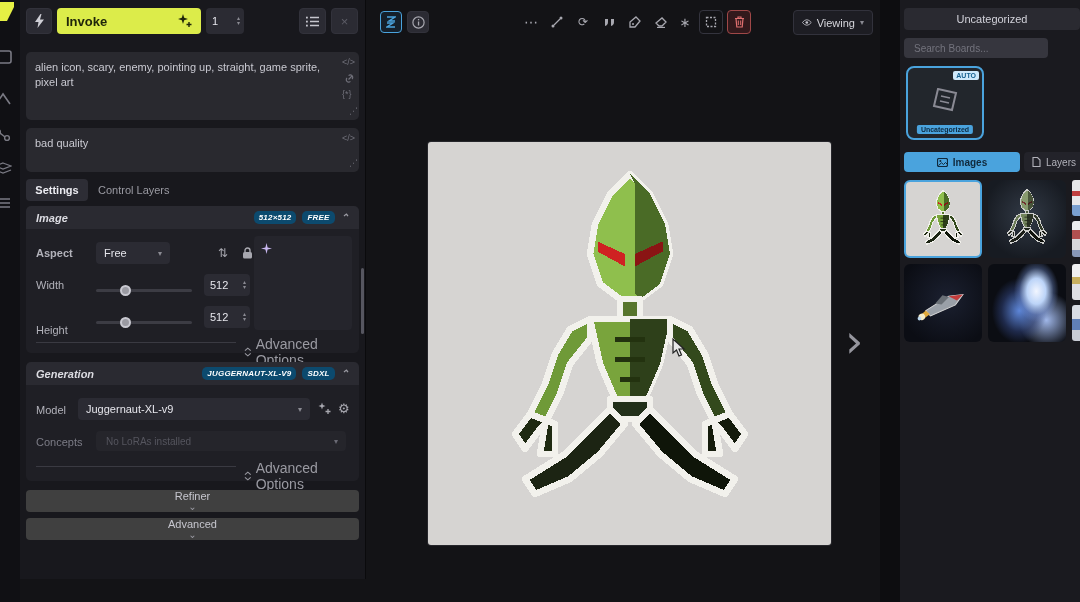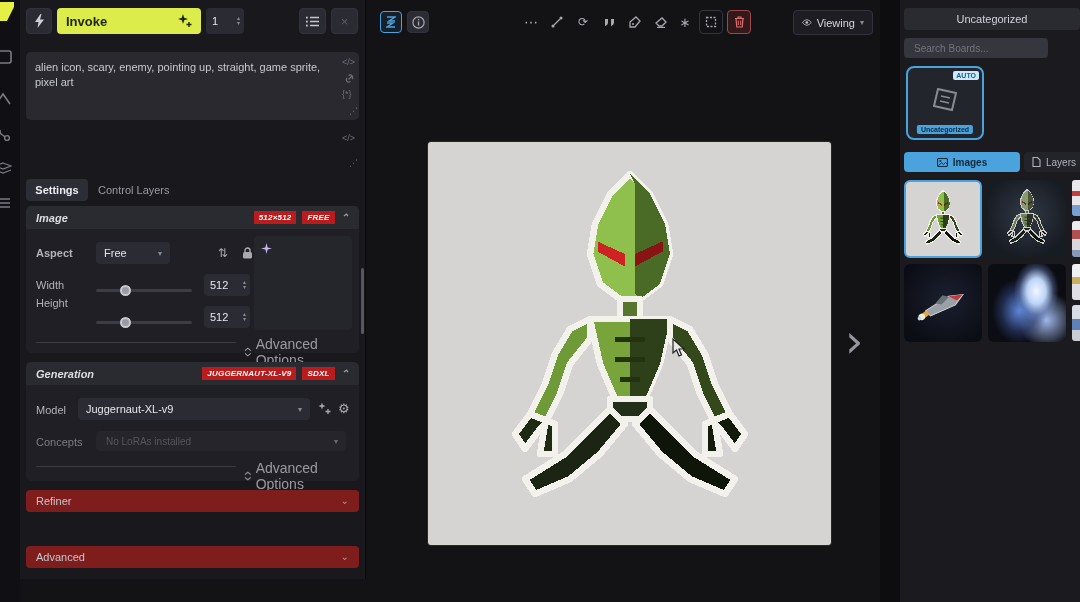--- a/index.html
+++ b/index.html
@@ -1,22 +1,22 @@
 <!DOCTYPE html>
 <html><head>
 <meta charset="utf-8">
 <style>
   html,body{margin:0;padding:0;background:#0b0b0e;}
   .frame{position:relative;width:1080px;height:602px;background:#131316;overflow:hidden;
          font-family:"Liberation Sans",sans-serif;color:#d0d0d6;-webkit-font-smoothing:antialiased;}
   .abs{position:absolute;box-sizing:border-box;}
   .btn{background:#2b2b33;border:1px solid #32323b;border-radius:4px;display:flex;align-items:center;justify-content:center;color:#c6c6ce;cursor:pointer;}
-  .badge{background:#b91c1c;color:#fff;font-size:8px;font-weight:bold;padding:1px 5px;border-radius:0;letter-spacing:.2px;line-height:11px;}
+  .badge{background:#0c4a6e;color:#fff;font-size:8px;font-weight:bold;padding:1px 5px;border-radius:5px;letter-spacing:.2px;line-height:11px;}
   .acc-header{background:#2a2a31;border-radius:5px 5px 0 0;display:flex;align-items:center;gap:6px;padding:0 10px;font-size:11px;font-weight:bold;color:#dcdce2;font-style:italic;}
-  .bar-row{background:#7f1d1d;border-radius:4px;display:flex;align-items:center;justify-content:space-between;padding:0 10px;font-size:11px;color:#c6c6ce;cursor:pointer;}
+  .bar-row{background:#404040;border-radius:4px;display:flex;align-items:center;justify-content:space-between;padding:0 10px;font-size:11px;color:#c6c6ce;cursor:pointer;flex-direction:column;}
   .acc-body{background:#1f1f25;border-radius:0 0 5px 5px;}
   .row-label{font-size:11px;color:#b2b2ba;}
   .select{background:#2b2b33;border-radius:4px;display:flex;align-items:center;justify-content:space-between;padding:0 8px;font-size:11px;color:#e6e6ec;cursor:pointer;}
   .value-box{background:#2b2b33;border-radius:4px;display:flex;align-items:center;justify-content:space-between;padding:0 4px 0 6px;}
   .value-box input{background:transparent;border:none;color:#e6e6ec;font-size:11px;width:22px;font-family:"Liberation Sans",sans-serif;outline:none;padding:0;}
   .stepper{display:flex;flex-direction:column;font-size:6px;color:#8a8a92;line-height:5px;cursor:pointer;}
   .slider-track{position:absolute;height:3px;background:#3c3c44;border-radius:2px;}
   .slider-handle{position:absolute;width:11px;height:11px;border-radius:50%;background:#9a9aa2;border:2px solid #c9c9d1;box-sizing:border-box;cursor:pointer;}
   .prompt{background:#29292f;border:none;border-radius:5px;color:#c9c9d1;font-size:11px;line-height:15px;
           padding:8px 22px 8px 9px;resize:none;font-family:"Liberation Sans",sans-serif;outline:none;}
@@ -126,20 +126,21 @@
     </div>
 
     <textarea class="abs prompt" style="left: 6px; top: 52px; width: 333px; height: 68px;">alien icon, scary, enemy, pointing up, straight, game sprite, pixel art</textarea>
     <span class="abs mini-ic" style="left:322px;top:57px;">&lt;/&gt;</span>
     <svg class="abs" style="left:324px;top:73px" width="11" height="11" viewBox="0 0 11 11">
         <path d="M4.5 6.5 L8 3 M3 5 a2.4 2.4 0 0 0 0 3.4 a2.4 2.4 0 0 0 3.4 0 M8 6 a2.4 2.4 0 0 0 0-3.4 a2.4 2.4 0 0 0-3.4 0" fill="none" stroke="#70707a" stroke-width="1.2"></path>
       </svg>
     <span class="abs mini-ic" style="left:322px;top:89px;">{*}</span>
     <span class="abs mini-ic" style="left:329px;top:106px;">⋰</span>
 
+    <textarea class="abs prompt" style="left: 6px; top: 128px; width: 333px; height: 44px;">bad quality</textarea>
     <span class="abs mini-ic" style="left:322px;top:133px;">&lt;/&gt;</span>
     <span class="abs mini-ic" style="left:329px;top:158px;">⋰</span>
 
     <div class="abs" style="left:6px;top:179px;width:62px;height:22px;background:#2d2d35;border-radius:4px;display:flex;align-items:center;justify-content:center;cursor:pointer;">
       <span style="font-size:11px;font-weight:bold;color:#ececf2;">Settings</span>
     </div>
     <div class="abs" style="left:78px;top:179px;height:22px;display:flex;align-items:center;cursor:pointer;">
       <span style="font-size:11px;color:#9a9aa2;">Control Layers</span>
     </div>
 
@@ -172,21 +173,21 @@
     <div class="abs slider-track" style="left:76px;top:289px;width:96px;"></div>
     <div class="abs slider-handle" style="left:100px;top:285px;"></div>
     <div class="abs value-box" style="left:184px;top:274px;width:46px;height:22px;">
       <input value="512" style="">
       <span class="stepper">
           <span>▴</span>
           <span>▾</span>
         </span>
     </div>
 
-    <span class="abs row-label" style="left:16px;top:297px;">Height</span>
+    <span class="abs row-label" style="left:16px;top:324px;">Height</span>
     <div class="abs slider-track" style="left:76px;top:321px;width:96px;"></div>
     <div class="abs slider-handle" style="left:100px;top:317px;"></div>
     <div class="abs value-box" style="left:184px;top:306px;width:46px;height:22px;">
       <input value="512" style="">
       <span class="stepper">
           <span>▴</span>
           <span>▾</span>
         </span>
     </div>
 
@@ -231,21 +232,21 @@
       <svg width="8" height="10" viewBox="0 0 8 10">
           <path d="M1 3.5 L4 1 L7 3.5 M1 6.5 L4 9 L7 6.5" fill="none" stroke="#9a9aa2" stroke-width="1.2"></path>
         </svg>
       <span>Advanced Options</span>
     </div>
 
     <div class="abs bar-row" style="left:6px;top:490px;width:333px;height:22px;">
       <span>Refiner</span>
       <span class="chev">⌄</span>
     </div>
-    <div class="abs bar-row" style="left:6px;top:518px;width:333px;height:22px;margin-top:28px;">
+    <div class="abs bar-row" style="left:6px;top:518px;width:333px;height:22px;">
       <span>Advanced</span>
       <span class="chev">⌄</span>
     </div>
 
     <div class="abs" style="left:341px;top:268px;width:3px;height:66px;background:#565660;border-radius:2px;"></div>
   </div>
 
   <div class="abs" style="left:367px;top:0;width:513px;height:602px;background:#131316;">
 
     <div class="abs btn" style="left:13px;top:11px;width:22px;height:22px;border-color:#4aa3dd;background:#15202b;">

